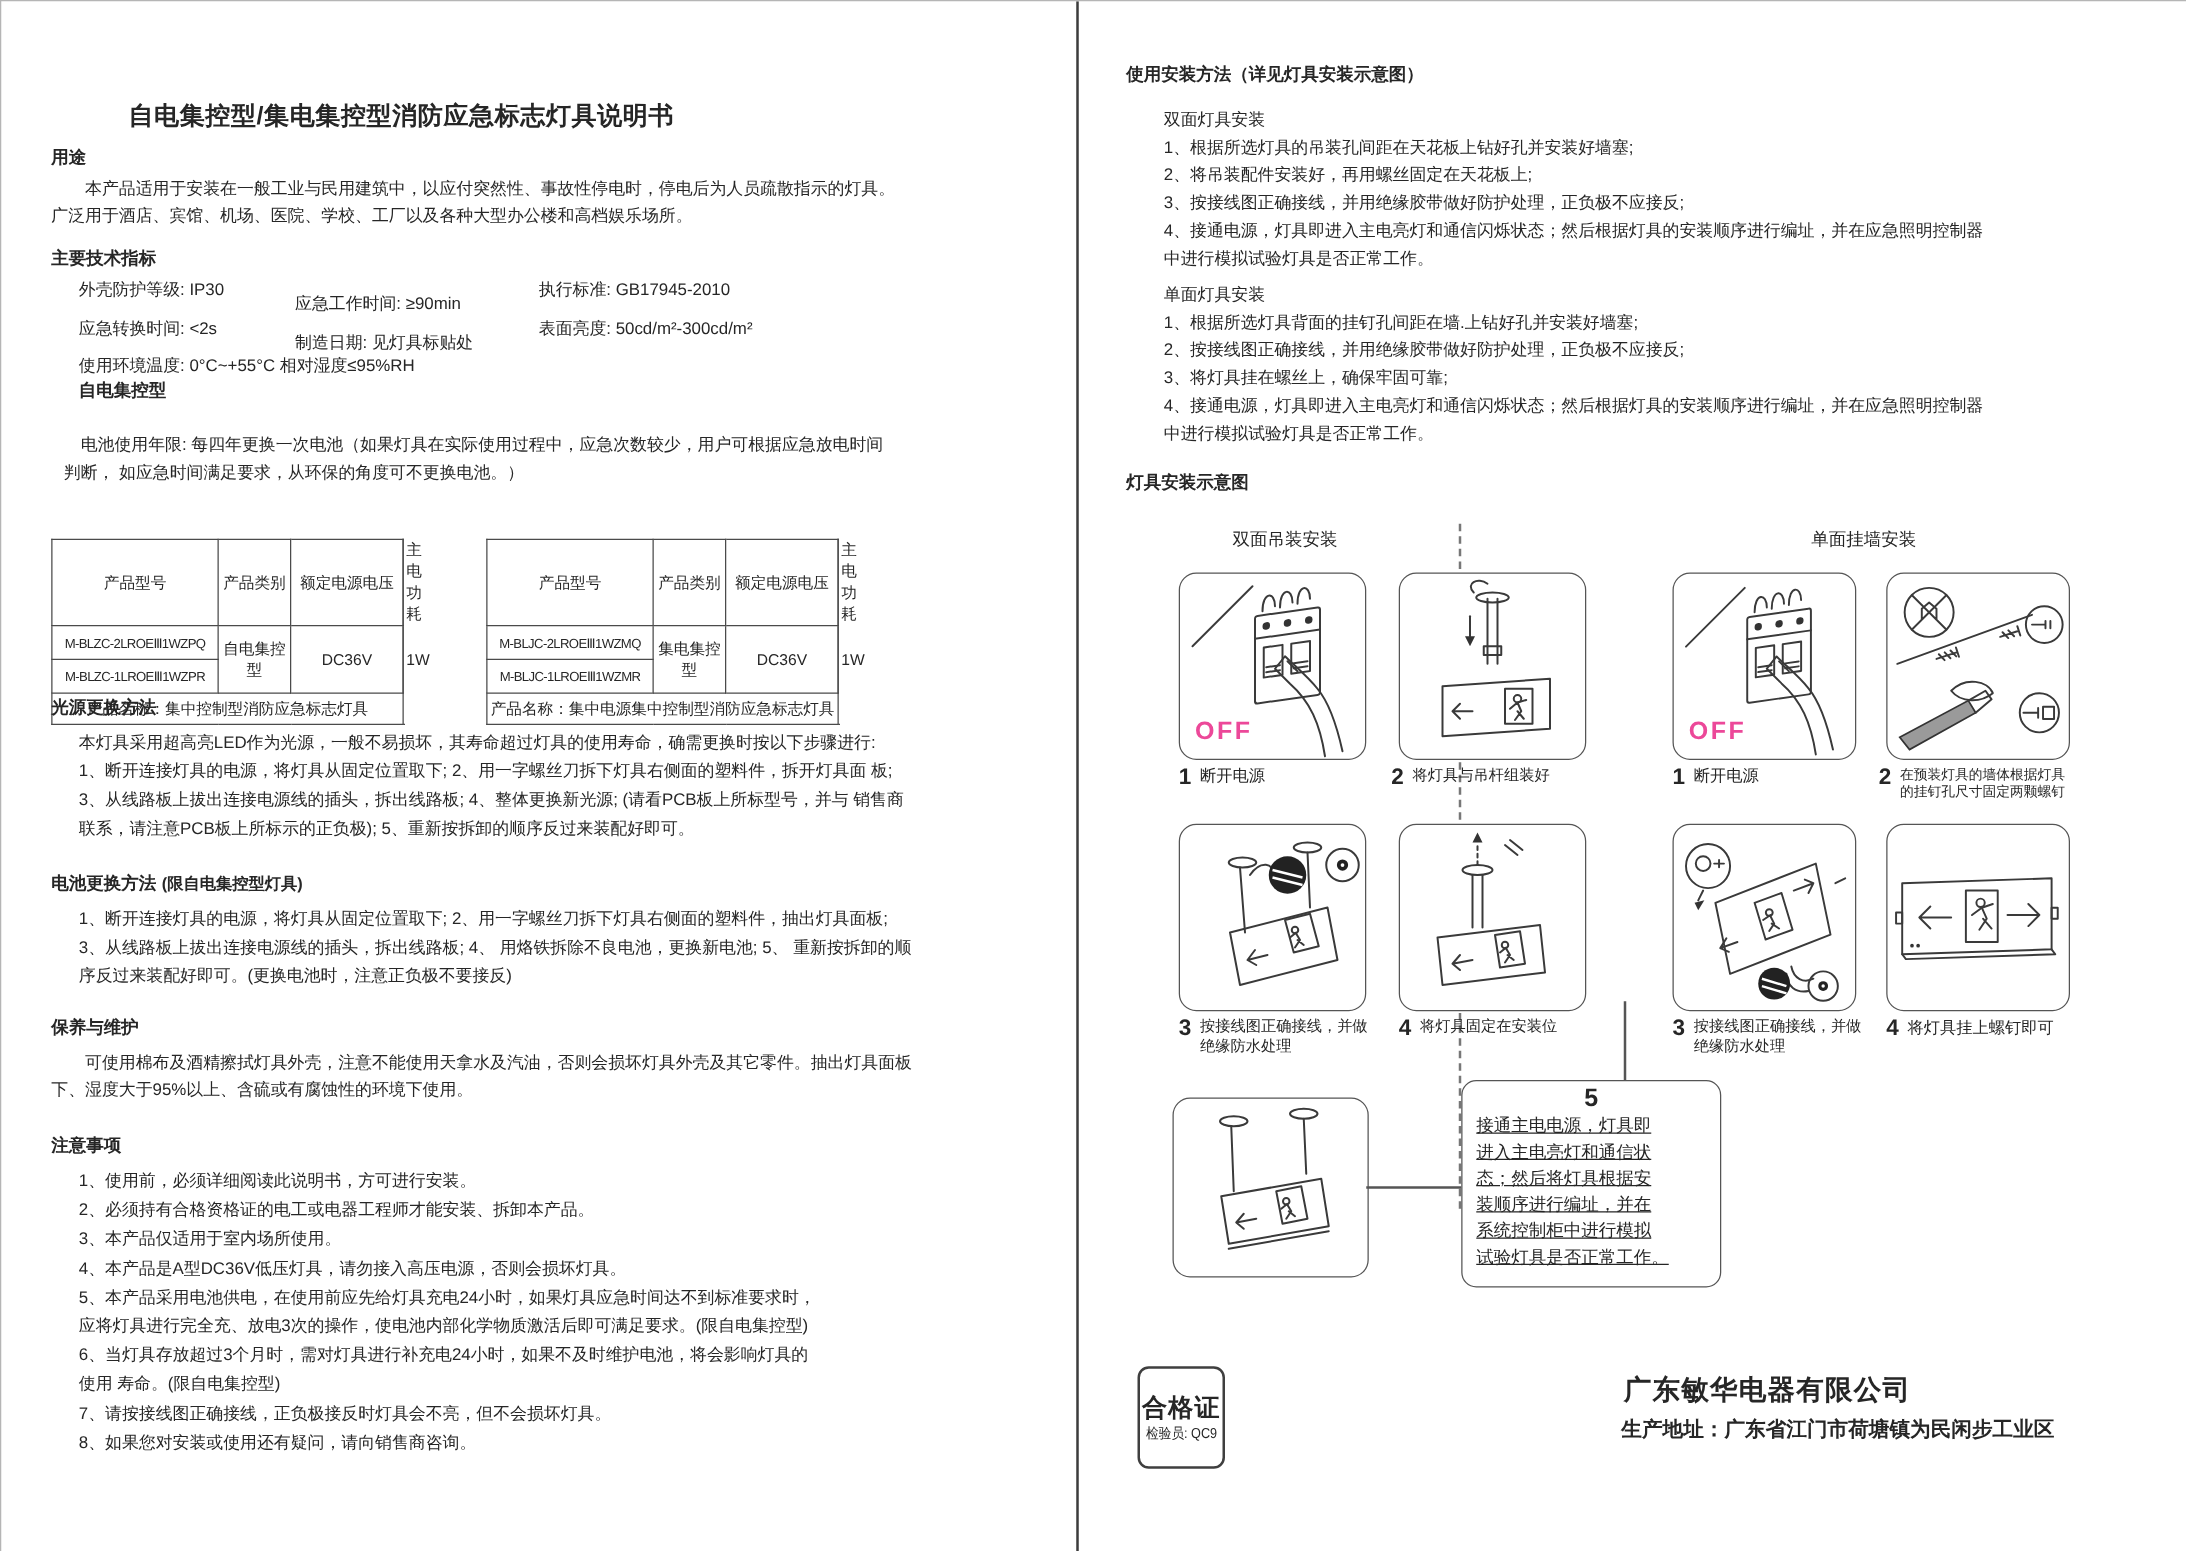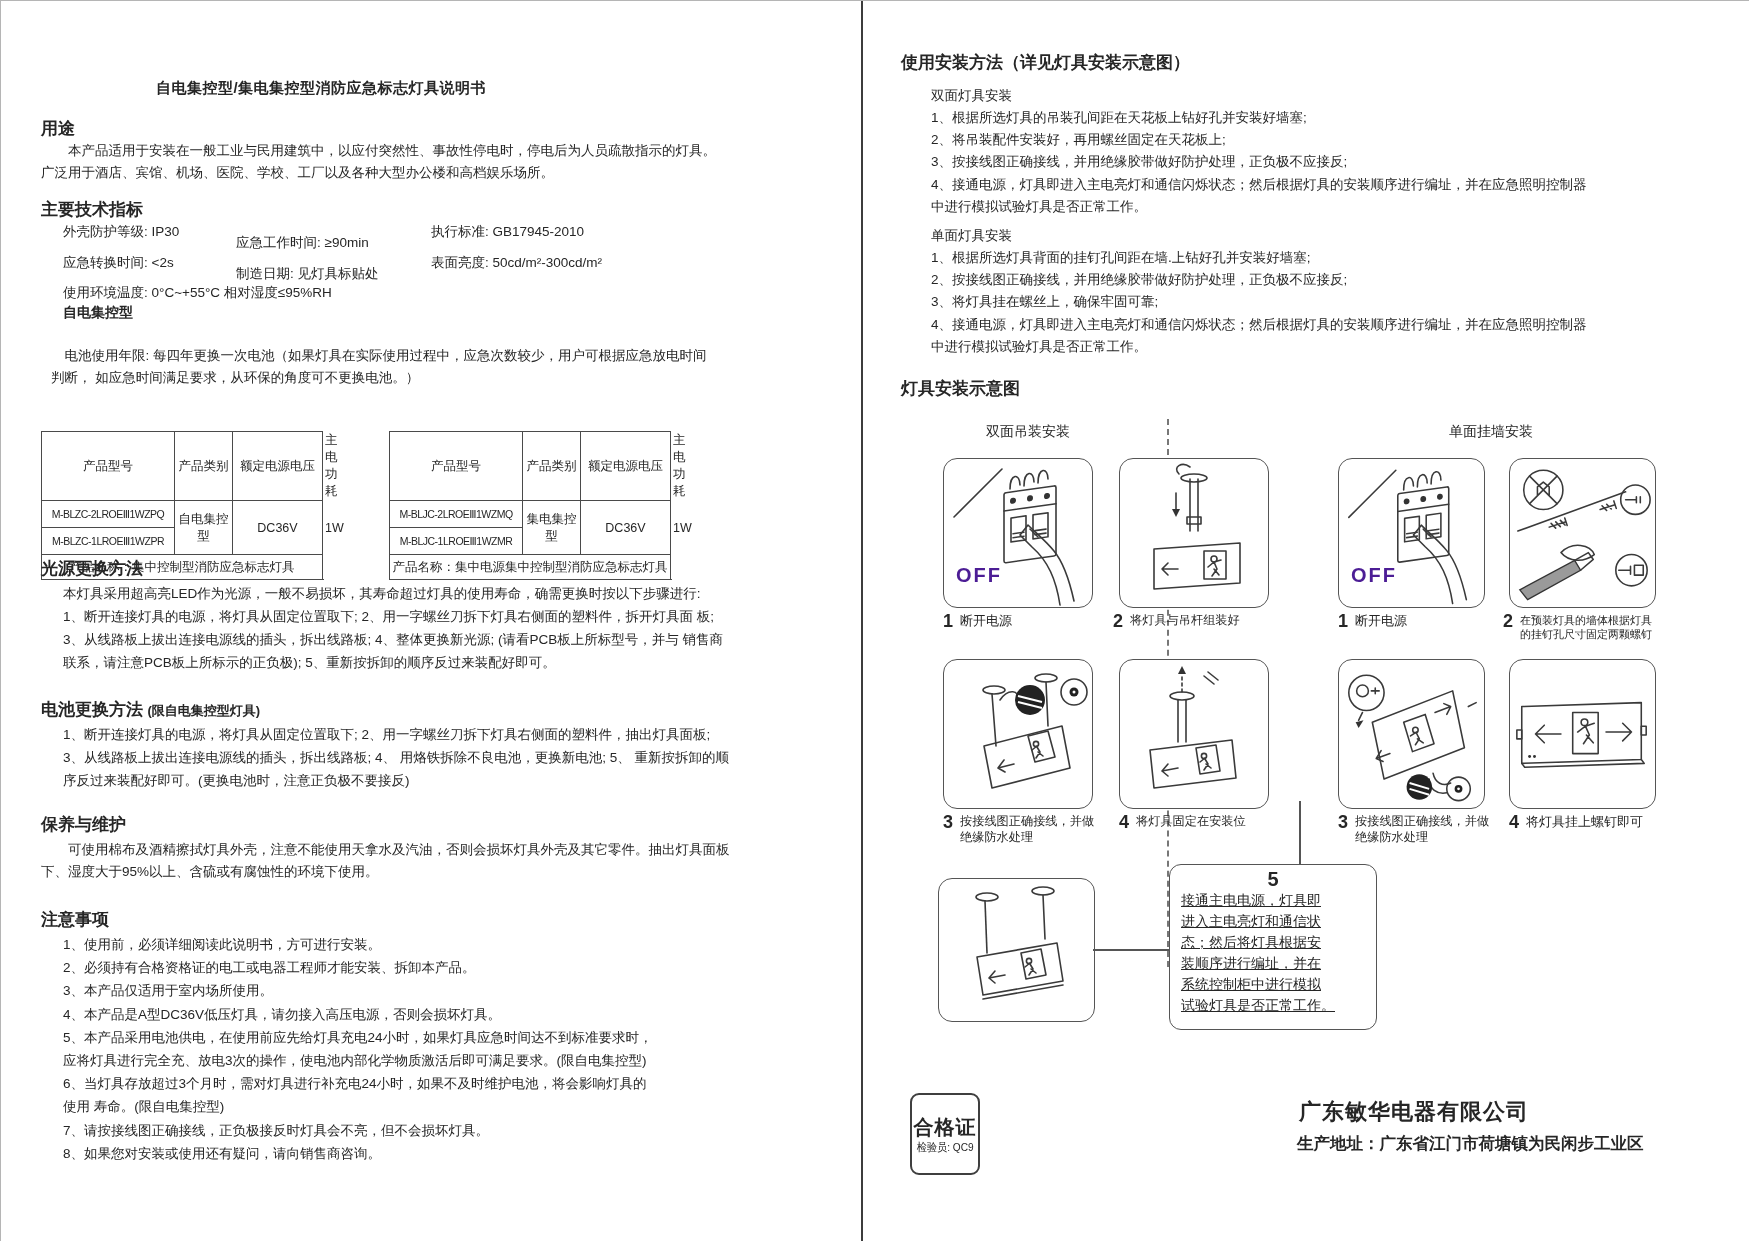--- a/index.html
+++ b/index.html
@@ -3,22 +3,22 @@
 <meta charset="utf-8">
 <style>
   html,body{margin:0;padding:0;background:#e8e8e8;}
   #sheet{
     position:relative; width:1749px; height:1241px; background:#fff;
     border:1px solid #b5b5b5; overflow:hidden;
     font-family:"Liberation Sans","DejaVu Sans",sans-serif;
     color:#262626;
   }
   .abs{position:absolute;}
-  .h1{font-size:15px;font-weight:bold;letter-spacing:.5px;}
-  .h2{font-size:17px;font-weight:bold;}
+  .h1{font-size:20px;font-weight:bold;letter-spacing:.5px;}
+  .h2{font-size:14px;font-weight:bold;}
   .h3{font-size:14px;font-weight:bold;}
   .body{font-size:13.5px;line-height:21.5px;white-space:pre-line;}
   .steps{font-size:13.5px;line-height:23px;white-space:pre-line;}
   .note-inline{font-size:13px;font-weight:bold;}
   
   .srow{display:flex;font-size:13.5px;line-height:19.5px;}
   .sc1{width:173px;} .sc2{width:195px;margin-top:11px;} .sc12{width:368px;} .sc3{flex:1;}
   
   table.ptable{border-collapse:collapse;table-layout:fixed;width:274px;font-size:12.5px;}
   table.ptable td,table.ptable th{border:1px solid #4a4a4a;text-align:center;padding:0 2px;font-weight:normal;}
@@ -26,21 +26,21 @@
   .th{height:22px;}
   .trow{height:27px;}
   .tfoot{height:25px;}
   .model{font-size:10.5px;letter-spacing:-0.5px;transform:scaleX(.95);white-space:nowrap;}
   
   #page-divider{left:860px;top:0;width:2px;height:1241px;background:#3c3c3c;}
   
   .dbox{position:absolute;width:148px;height:148px;border:1.6px solid #555;border-radius:14px;background:#fff;}
   .dbox svg{width:100%;height:100%;display:block;}
   .ln{fill:none;stroke:#3a3a3a;stroke-width:1.6;stroke-linecap:round;stroke-linejoin:round;}
-  .off{position:absolute;left:12px;bottom:20px;font-size:20px;font-weight:800;letter-spacing:2px;color:#4c1d95;}
+  .off{position:absolute;left:12px;bottom:10px;font-size:20px;font-weight:800;letter-spacing:2px;color:#ec4899;}
   .cap{position:absolute;display:flex;gap:7px;align-items:flex-start;}
   .cap .n{font-size:18px;font-weight:bold;line-height:17px;}
   .cap .t{font-size:12.2px;line-height:15.5px;white-space:pre-line;}
   .cap.small .t{font-size:11px;line-height:14px;}
   .dash-div{border-left:2px dashed #777;}
   #step5-box{left:1168px;top:863px;width:206px;height:164px;border:1.6px solid #555;border-radius:12px;text-align:left;}
   #step5-box .num{display:block;text-align:center;font-size:20px;font-weight:bold;margin-top:3px;line-height:22px;}
   #step5-box .txt{font-size:14px;line-height:21px;white-space:pre-line;padding:0 11px;text-decoration:underline;}
   .conn{background:#555;}
   #stamp{left:909px;top:1092px;width:66px;height:78px;border:2px solid #3f3f3f;border-radius:9px;display:flex;flex-direction:column;align-items:center;justify-content:center;}

